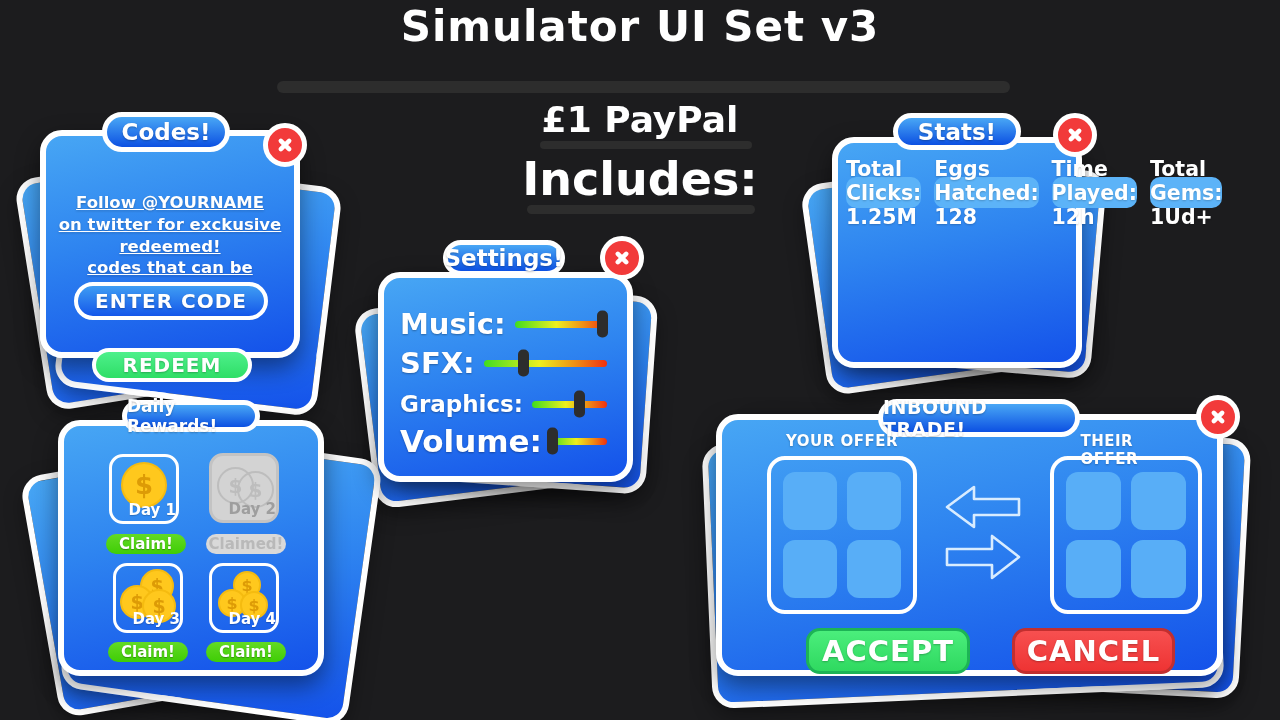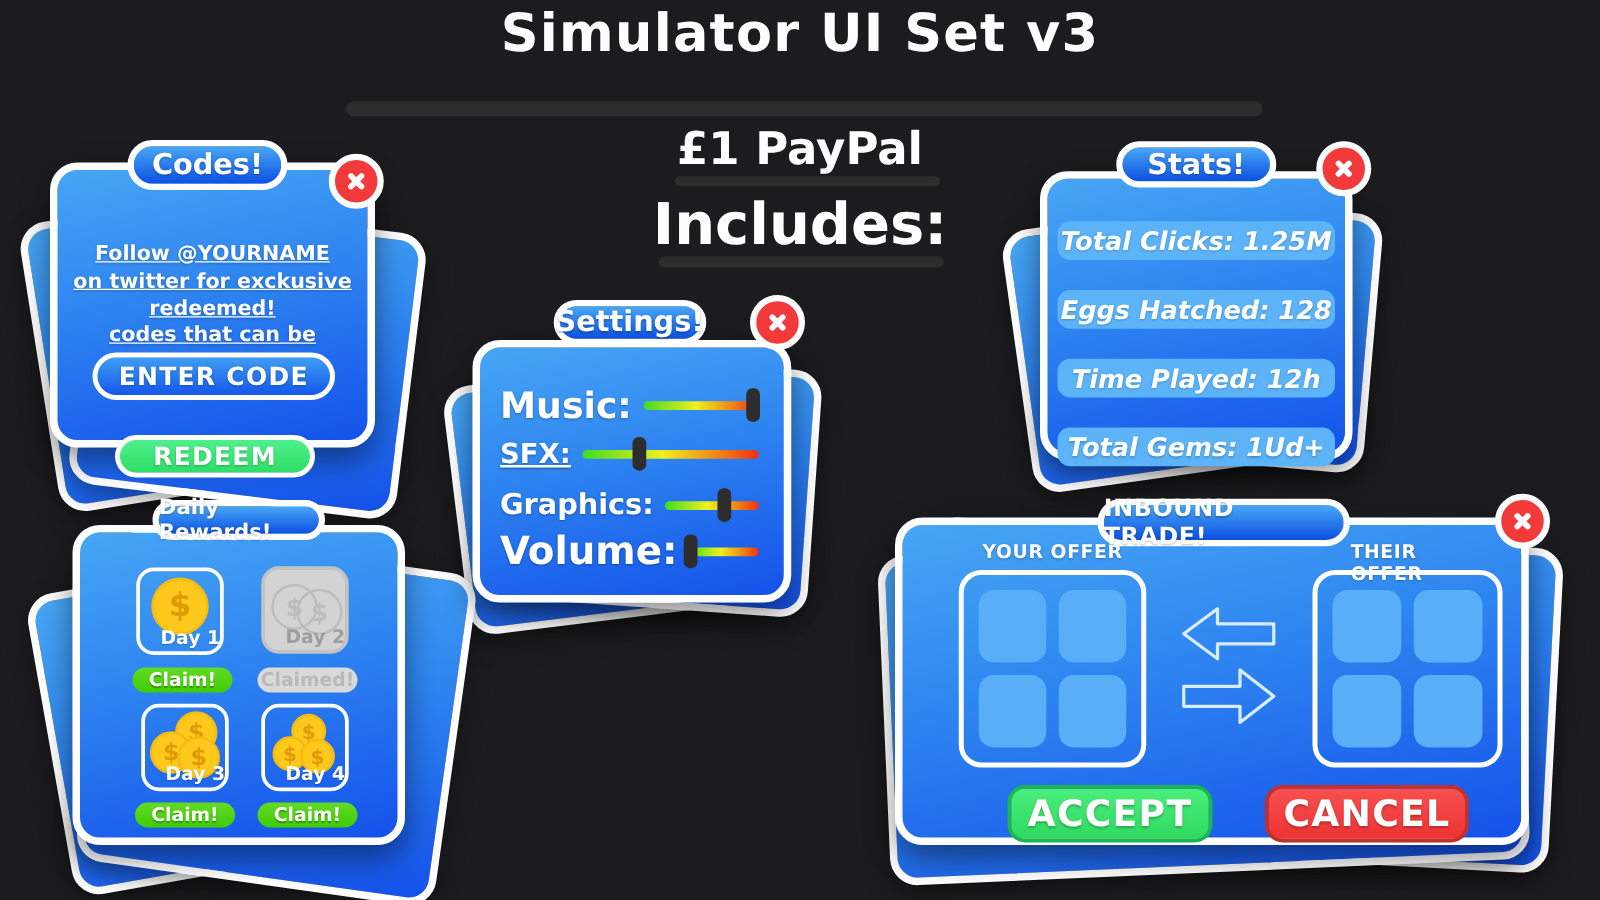--- a/index.html
+++ b/index.html
@@ -36,22 +36,22 @@
   
   .srow{position:absolute;left:0;width:100%;height:40px;display:flex;align-items:center;
         box-sizing:border-box;padding:0 20px 0 16px;gap:9px;}
   .slabel{text-shadow:0 1px 2px rgba(0,0,0,.3);white-space:nowrap;}
   .track{flex:1;height:7px;border-radius:4px;position:relative;
         background:linear-gradient(90deg,#3fdd1f 0%,#eef01e 45%,#ef8c15 75%,#f0300f 100%);}
   .handle{position:absolute;top:50%;transform:translateY(-50%);width:11px;height:27px;border-radius:5px;
         background:#2d2d2d;cursor:grab;}
 
   
-  .stats-rows{position:absolute;left:8px;right:8px;top:0;display:flex;flex-direction:column;
-        padding-top:34px;gap:24px;font-style:italic;}
+  .stats-rows{position:absolute;left:8px;right:8px;top:0;display:flex;flex-direction:row;
+        padding-top:34px;gap:13px;}
   .stat-row{height:31px;border-radius:10px;background:#5cb3f8;display:flex;align-items:center;justify-content:center;
         font-size:20.5px;text-shadow:0 1px 2px rgba(0,0,0,.2);}
 
   
   .day-card{position:absolute;width:70px;height:70px;border:3px solid #fff;border-radius:14px;box-sizing:border-box;}
   .day-card.claimed{background:#d3d3d3;border-color:#c3c3c3;}
   .day-label{position:absolute;bottom:2px;width:100%;text-align:right;font-size:15px;text-shadow:0 1px 1px rgba(0,0,0,.2);margin-top:40px;}
   .day-card.claimed .day-label{color:#9e9e9e;text-shadow:none;}
   .coin{position:absolute;border-radius:50%;background:#ffc81d;border:2px solid #f5bb10;box-sizing:border-box;
         color:#dd9b06;display:flex;align-items:center;justify-content:center;}
@@ -111,21 +111,21 @@
     <div class="ghost" style="left:-6px;top:62px;width:256px;height:188px;transform:rotate(-7deg);"></div>
     <div class="ghost" style="left:20px;top:56px;width:250px;height:186px;transform:rotate(4deg);"></div>
     <div class="card" style="left:8px;top:40px;width:243px;height:198px;">
       <div class="srow" style="top:26px;">
         <span class="slabel" style="font-size:29px;">Music:</span>
         <div class="track">
             <div class="handle" style="left: calc(96% - 6px);"></div>
           </div>
       </div>
       <div class="srow" style="top:65px;">
-        <span class="slabel" style="font-size:22px;text-decoration:underline;">SFX:</span>
+        <span class="slabel" style="font-size:29px;">SFX:</span>
         <div class="track">
             <div class="handle" style="left: calc(33% - 6px);"></div>
           </div>
       </div>
       <div class="srow" style="top:106px;">
         <span class="slabel" style="font-size:23px;">Graphics:</span>
         <div class="track">
             <div class="handle" style="left: calc(64% - 6px);"></div>
           </div>
       </div>

